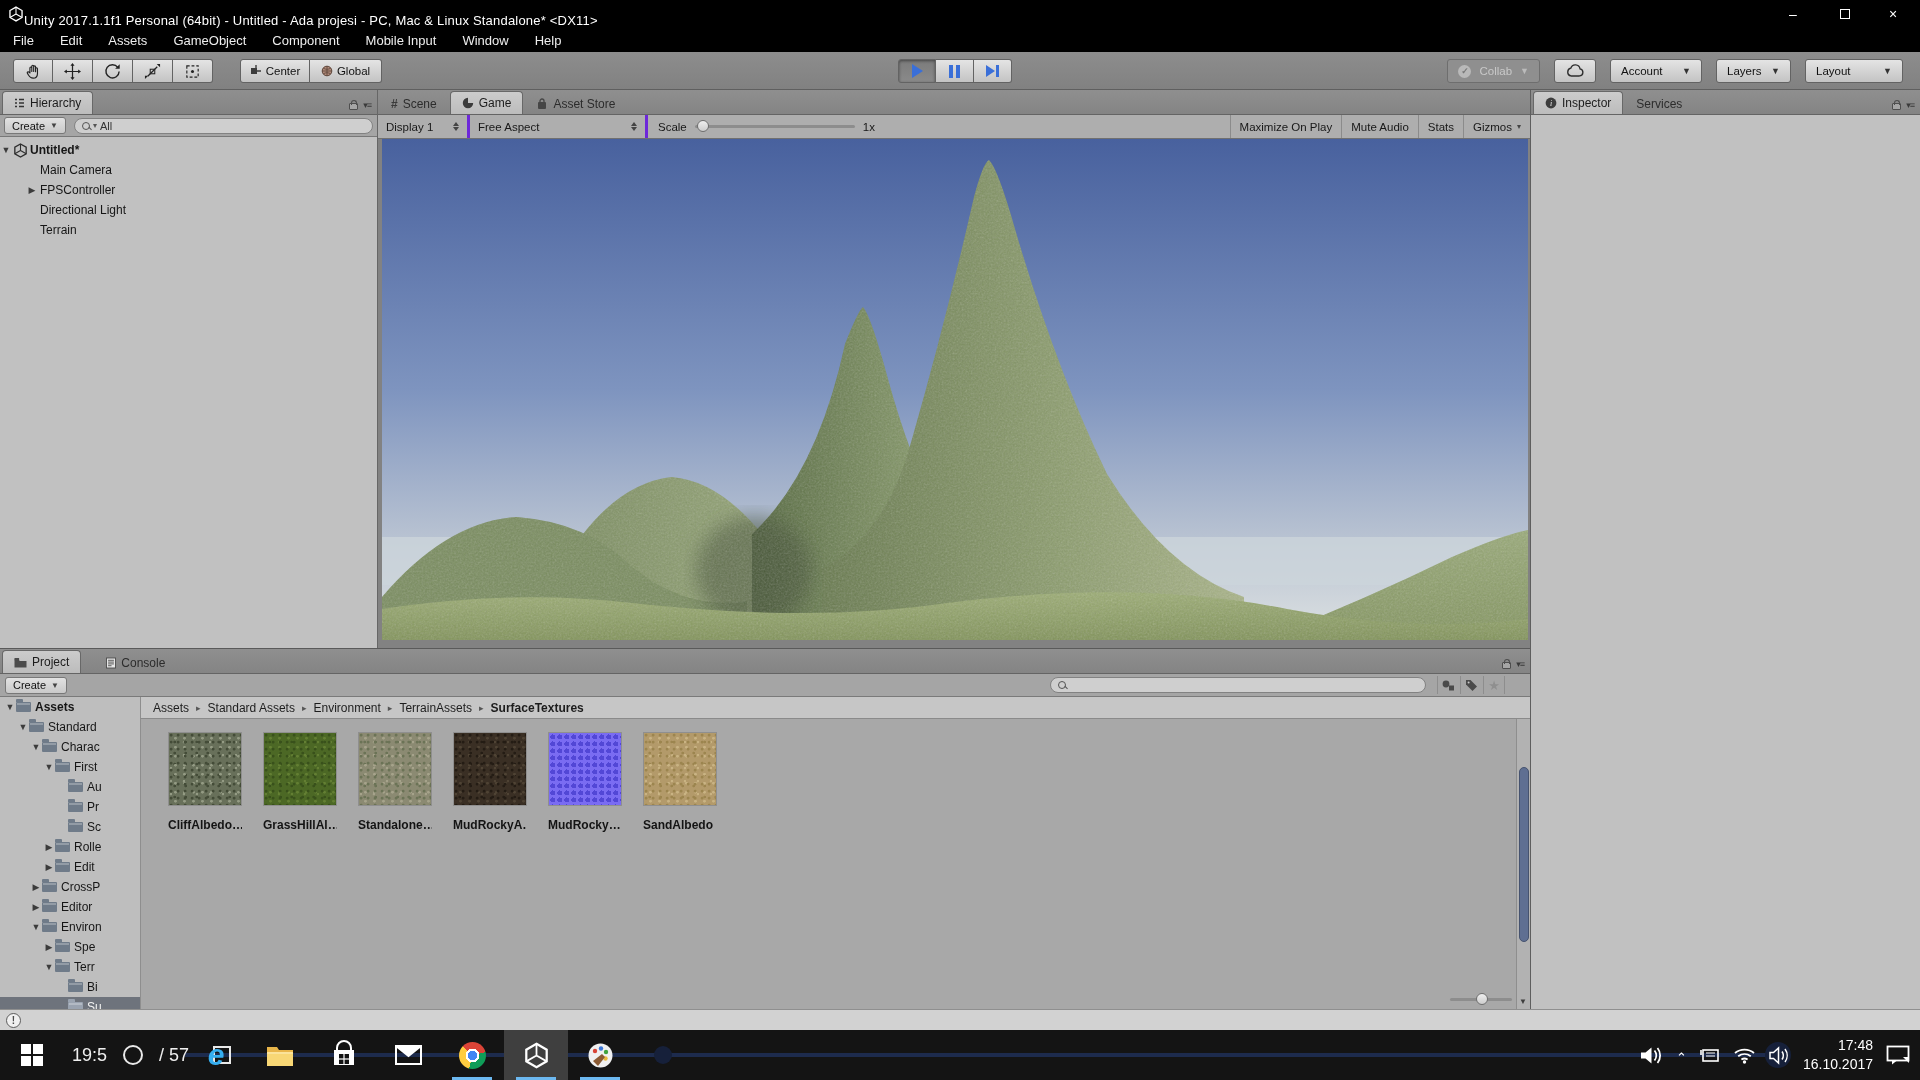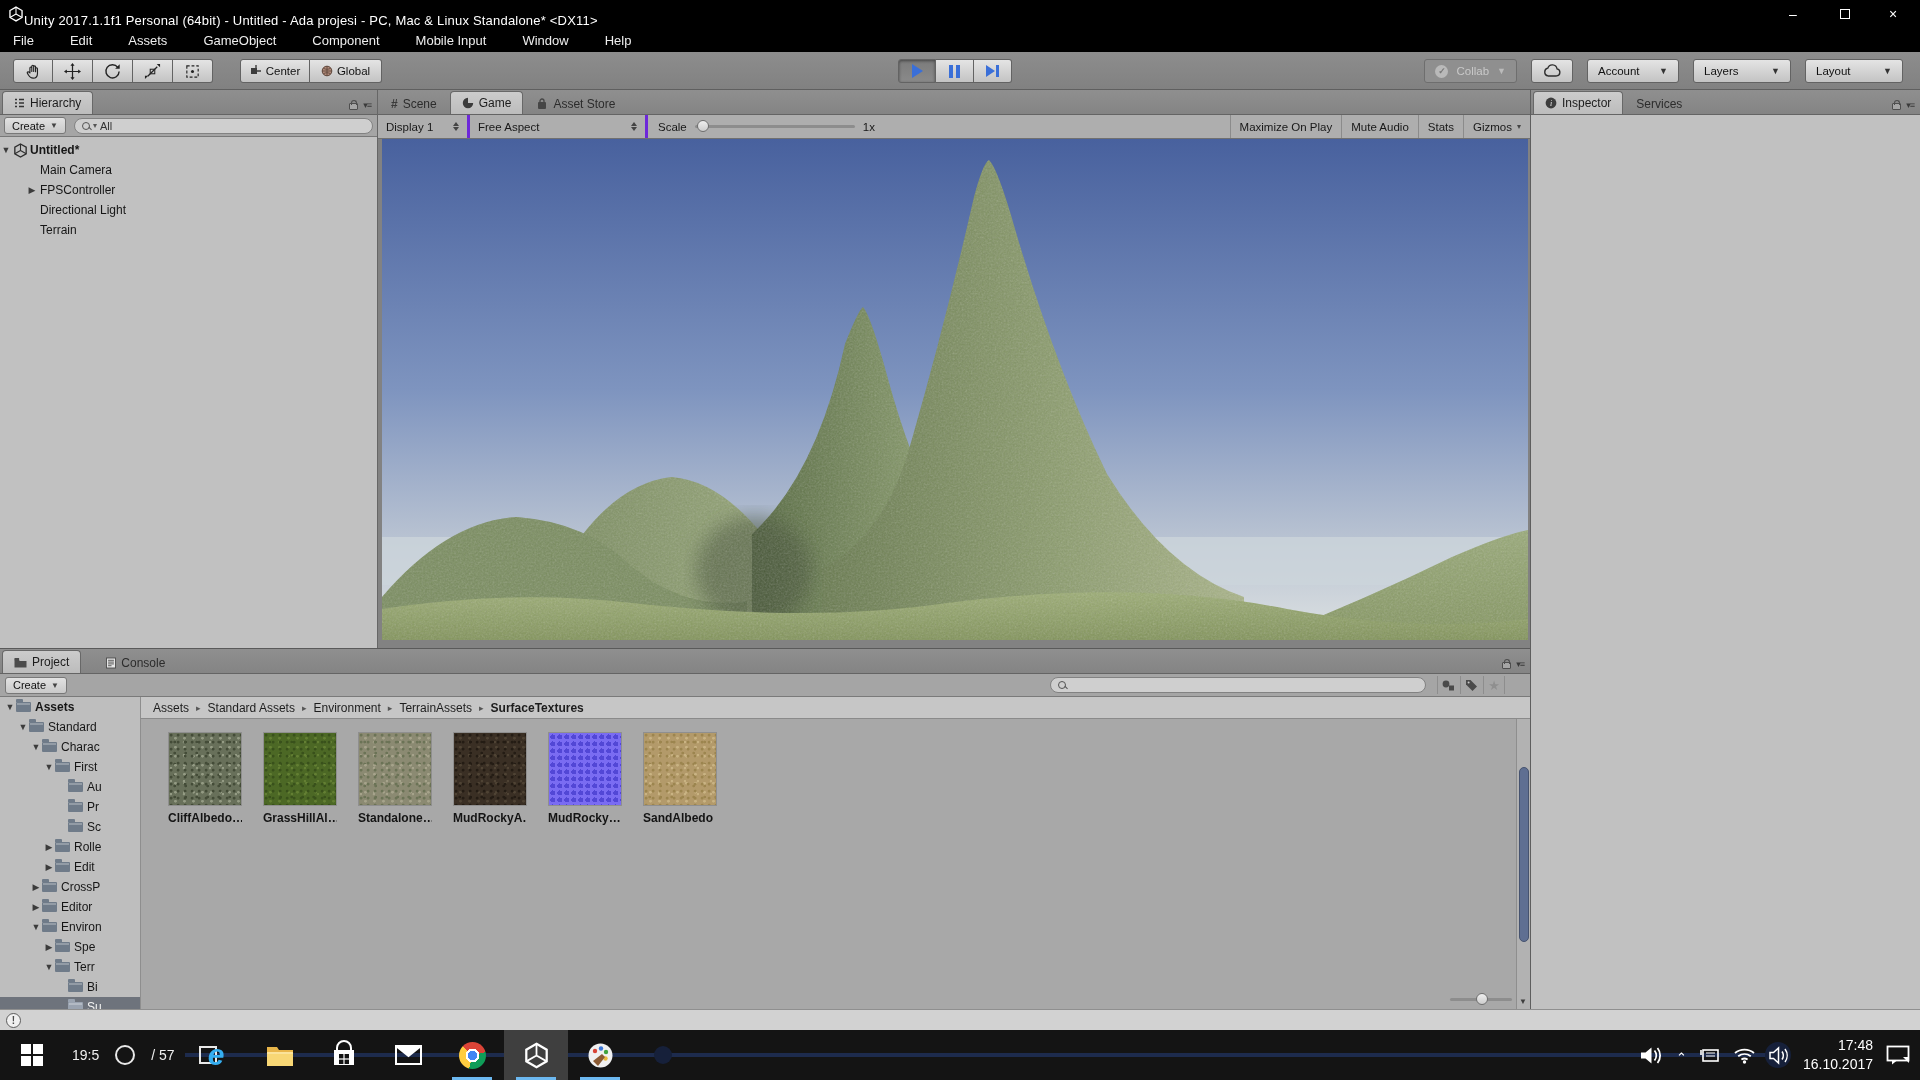--- a/index.html
+++ b/index.html
@@ -8,21 +8,21 @@
   .abs{position:absolute}
 
   
   #titlebar{position:absolute;left:0;top:0;width:1920px;height:28px;background:#000;display:flex;align-items:flex-end;color:#fff}
   #titlebar .utitle{font-size:13px;margin-left:8px;letter-spacing:.2px}
   .winctl{position:absolute;top:0;height:28px;width:46px;display:flex;align-items:center;justify-content:center;color:#fff;font-size:14px}
   #btn-min{right:104px}#btn-max{right:52px}#btn-close{right:4px}
   .maxbox{width:10px;height:10px;border:1px solid #fff}
 
   
-  #menubar{position:absolute;left:0;top:28px;width:1920px;height:24px;background:#000;display:flex;align-items:center;gap:10px;color:#eee}
+  #menubar{position:absolute;left:0;top:28px;width:1920px;height:24px;background:#000;display:flex;align-items:center;gap:0;color:#eee}
   #menubar span{font-size:13px;padding:0 13px;cursor:default}
 
   
   #toolbar{position:absolute;left:0;top:52px;width:1920px;height:38px;background:linear-gradient(#8d8d8d,#818181);border-bottom:1px solid #5f5f5f}
   .tool-group{position:absolute;top:7px;display:flex}
   .tb-btn{height:24px;background:linear-gradient(#e4e4e4,#c3c3c3);border:1px solid #636363;border-left:none;display:flex;align-items:center;justify-content:center;padding:0 7px}
   .tb-btn:first-child{border-left:1px solid #636363;border-radius:3px 0 0 3px}
   .tb-btn:last-child{border-radius:0 3px 3px 0}
   .tb-btn.pressed{background:linear-gradient(#7b7b7b,#8a8a8a);box-shadow:inset 0 1px 3px rgba(0,0,0,.45)}
   .tb-btn svg{display:block}
@@ -110,37 +110,37 @@
   .crumb:last-child span{font-weight:bold}
   #files{position:absolute;left:140px;right:0;top:70px;bottom:0;border-left:1px solid #8e8e8e;padding:13px 0 0 27px;display:flex;gap:21px}
   .asset{width:74px}
   .tile{width:74px;height:74px;border:1px solid #8f8f8f;background-color:var(--c2);background-image:
     radial-gradient(circle at 30% 30%, var(--c1) 1.1px, transparent 1.8px),
     radial-gradient(circle at 72% 58%, var(--c3) 1px, transparent 1.7px),
     radial-gradient(circle at 52% 82%, var(--c1) 1px, transparent 1.7px),
     radial-gradient(circle at 15% 70%, var(--c3) 1px, transparent 1.6px);
     background-size:7px 7px,9px 9px,11px 11px,13px 13px}
   .tile.swirl{background-image:repeating-radial-gradient(circle at 52% 56%, var(--c1) 0 2.5px, var(--c2) 2.5px 5.5px, var(--c3) 5.5px 8px)}
-  .asset .aname{font-size:12px;font-weight:bold;color:#141414;margin-top:5px;white-space:nowrap;overflow:hidden}
+  .asset .aname{font-size:12px;font-weight:bold;color:#141414;margin-top:12px;white-space:nowrap;overflow:hidden}
   #thumb-slider{position:absolute;right:18px;bottom:8px;width:62px;height:3px;background:#8d8d8d;border-radius:2px}
   #thumb-slider i{position:absolute;left:26px;top:-5px;width:12px;height:12px;border-radius:50%;background:linear-gradient(#efefef,#cdcdcd);border:1px solid #6f6f6f}
 
   
   #statusbar{position:absolute;left:0;top:1009px;width:1920px;height:21px;background:#d2d2d2;border-top:1px solid #8f8f8f;display:flex;align-items:center;gap:7px;padding:0 6px}
   .info-ico{width:15px;height:15px;border-radius:50%;border:1.6px solid #5c5c5c;background:#f1f1f1;color:#4c4c4c;font-size:10px;font-weight:bold;display:flex;align-items:center;justify-content:center;flex:none}
   #statusbar .msg{font-size:12.5px;color:#2a2a2a}
 
   
   #taskbar{position:absolute;left:0;top:1030px;width:1920px;height:50px;background:#141414}
   .tb-tile{position:absolute;top:0;height:50px;width:64px;display:flex;align-items:center;justify-content:center;z-index:2}
   .tb-tile.activeapp{background:#3f3f3f}
   .runline{position:absolute;bottom:0;left:12px;right:12px;height:3px;background:#6cb8f0}
   #seekline{position:absolute;left:185px;top:23px;width:1595px;height:4px;background:#1d2b4d;z-index:1}
   .seekdot{position:absolute;border-radius:50%;background:#16203a;z-index:1}
-  #overlaytxt{position:absolute;left:72px;top:0;height:50px;display:flex;align-items:center;gap:16px;color:#efefef;font-size:14px;z-index:2}
+  #overlaytxt{position:absolute;left:72px;top:0;height:50px;display:flex;align-items:center;gap:16px;color:#efefef;font-size:18px;z-index:2}
   .ringico{width:20px;height:20px;border:2px solid #e9e9e9;border-radius:50%}
   .tvbox{width:18px;height:18px;border:2px solid #e9e9e9;position:relative;margin-left:8px}
   .winlogo{display:grid;grid-template-columns:10px 10px;grid-template-rows:10px 10px;gap:2px}
   .winlogo i{background:#fff}
   .edge-e{color:#35aef0;font-size:30px;font-weight:bold;font-style:italic;line-height:1}
   .chrome-ico{width:27px;height:27px;border-radius:50%;background:
      radial-gradient(circle at 50% 50%, #4285f4 0 26%, #fff 26% 36%, transparent 36%),
      conic-gradient(from -45deg, #db4437 0 120deg, #0f9d58 120deg 240deg, #ffcd40 240deg 360deg)}
   #tray{position:absolute;right:0;top:0;height:50px;display:flex;align-items:center;gap:13px;padding-right:10px;z-index:2}
   .clockblk{text-align:right;color:#fff;font-size:14px;line-height:1.35}
@@ -252,21 +252,21 @@
     </div>
     <div class="dd-btn" style="width:42px;justify-content:center">
       <svg width="18" height="12" viewBox="0 0 20 13">
           <path d="M5.5 12h9.5a4 4 0 0 0 .6-7.9A5.3 5.3 0 0 0 5.3 3.4 4.4 4.4 0 0 0 5.5 12z" fill="none" stroke="#2e2e2e" stroke-width="1.5"></path>
         </svg>
     </div>
     <div class="dd-btn" style="width:92px;justify-content:space-between">
       <span>Account</span>
         <span class="caret">▼</span>
     </div>
-    <div class="dd-btn" style="width:98px;justify-content:space-between">
+    <div class="dd-btn" style="width:75px;justify-content:space-between">
       <span>Layers</span>
         <span class="caret">▼</span>
     </div>
     <div class="dd-btn" style="width:98px;justify-content:space-between">
       <span>Layout</span>
         <span class="caret">▼</span>
     </div>
   </div>
 </div>
 

